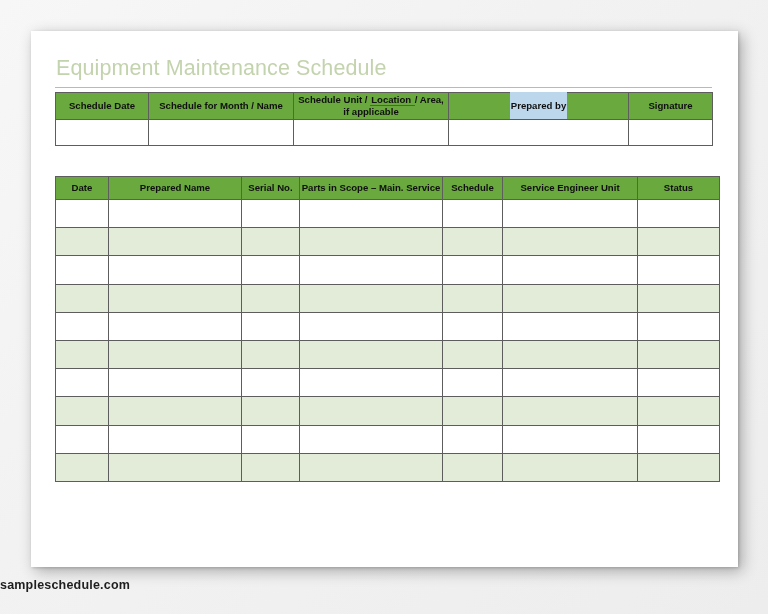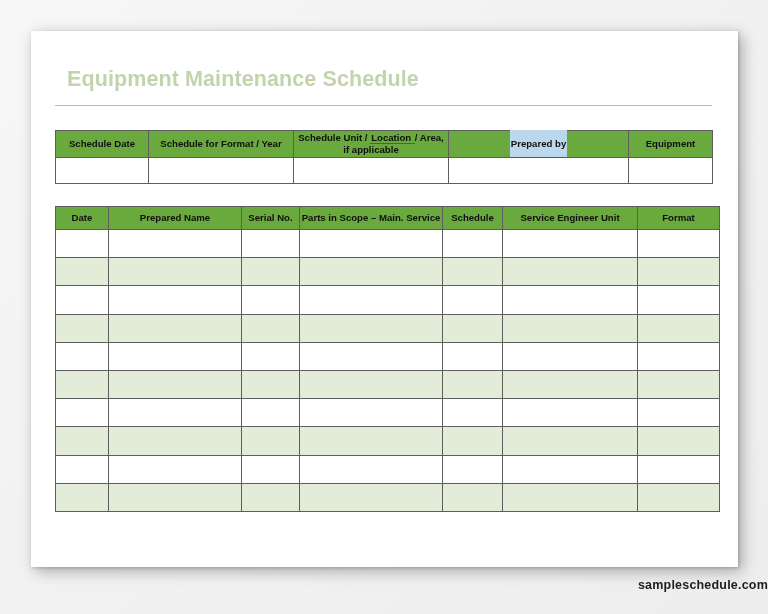--- a/index.html
+++ b/index.html
@@ -36,26 +36,26 @@
 
   #page-inner {
     position: absolute;
     left: 24px;
     top: 24px;
     width: 658px;
   }
 
   .doc-title {
     font-size: 21.5px;
-    font-weight: 700;
+    font-weight: 400;
     color: #c3d3ad;
     letter-spacing: 0.1px;
     line-height: 26px;
     white-space: nowrap;
-    margin: 11px;
+    margin: 0;
     padding: 0 0 2px 1px;
   }
 
   .title-rule {
     height: 1px;
     background: #b9b9b9;
     width: 657px;
     margin-top: 4px;
   }
 
@@ -85,34 +85,34 @@
     background: #69a93e;
     color: #101010;
     font-size: 9.6px;
     font-weight: bold;
     text-align: center;
     line-height: 12px;
     padding: 3px 2px;
   }
 
   #top-table {
-    margin-top: 24px;
+    margin-top: 4px;
   }
 
   #top-table .hdr {
     height: 26px;
   }
 
   #top-table td.blank {
     height: 25px;
     background: #ffffff;
   }
 
   #body-table {
-    margin-top: 22px;
+    margin-top: 30px;
   }
 
   #body-table .hdr {
     height: 22px;
   }
 
   #body-table td.cell {
     height: 27.2px;
   }
 
@@ -128,21 +128,21 @@
   .mark-plain {
     border-bottom: 1.3px solid #2f5fa8;
     padding: 0 1px;
   }
 
   .footer {
     position: absolute;
     left: 0;
     top: 578px;
     width: 768px;
-    text-align: right;
+    text-align: left;
     font-size: 12.5px;
     font-weight: bold;
     color: #1e1e1e;
     letter-spacing: 0.2px;
   }
 </style>
 </head>
 <body>
 
 <div id="backdrop"></div>
@@ -159,28 +159,28 @@
       <colgroup>
         <col style="width:93px">
         <col style="width:145px">
         <col style="width:155px">
         <col style="width:180px">
         <col style="width:84px">
       </colgroup>
       <thead>
         <tr>
           <th class="hdr">Schedule Date</th>
-          <th class="hdr">Schedule for Format / Year</th>
+          <th class="hdr">Schedule for Month / Name</th>
           <th class="hdr">
             <span>Schedule Unit / </span><span class="mark-plain">Location </span><span> / Area, if applicable</span>
           </th>
           <th class="hdr">
             <span class="mark-link">Prepared  by</span>
           </th>
-          <th class="hdr">Equipment</th>
+          <th class="hdr">Signature</th>
         </tr>
       </thead>
       <tbody>
         <tr>
           <td class="blank"></td>
           <td class="blank"></td>
           <td class="blank"></td>
           <td class="blank"></td>
           <td class="blank"></td>
         </tr>
@@ -198,21 +198,21 @@
         <col style="width:82px">
       </colgroup>
       <thead>
         <tr id="body-header-row">
             <th class="hdr">Date</th>
             <th class="hdr">Prepared Name</th>
             <th class="hdr">Serial No.</th>
             <th class="hdr">Parts in Scope – Main. Service</th>
             <th class="hdr">Schedule</th>
             <th class="hdr">Service Engineer Unit</th>
-            <th class="hdr">Format</th>
+            <th class="hdr">Status</th>
           </tr>
       </thead>
       <tbody id="body-rows">
           <tr class="row-white">
             <td class="cell"></td>
             <td class="cell"></td>
             <td class="cell"></td>
             <td class="cell"></td>
             <td class="cell"></td>
             <td class="cell"></td>

